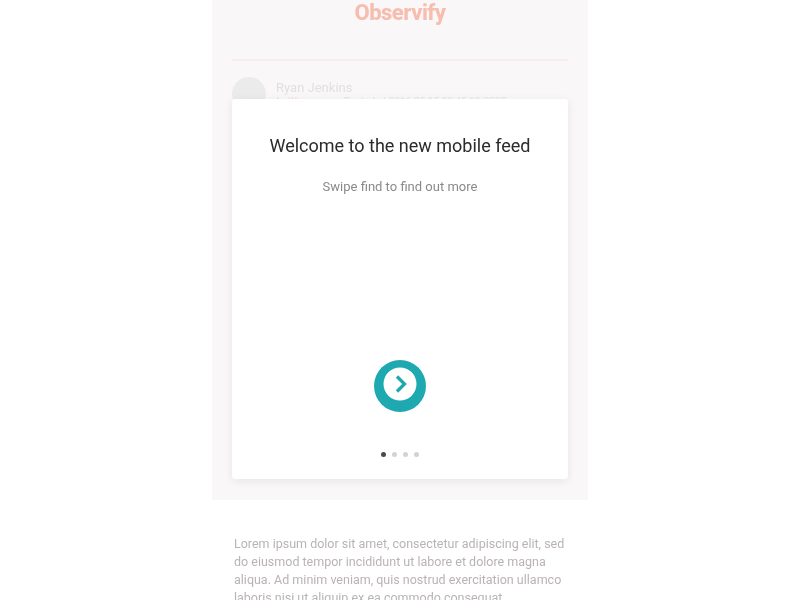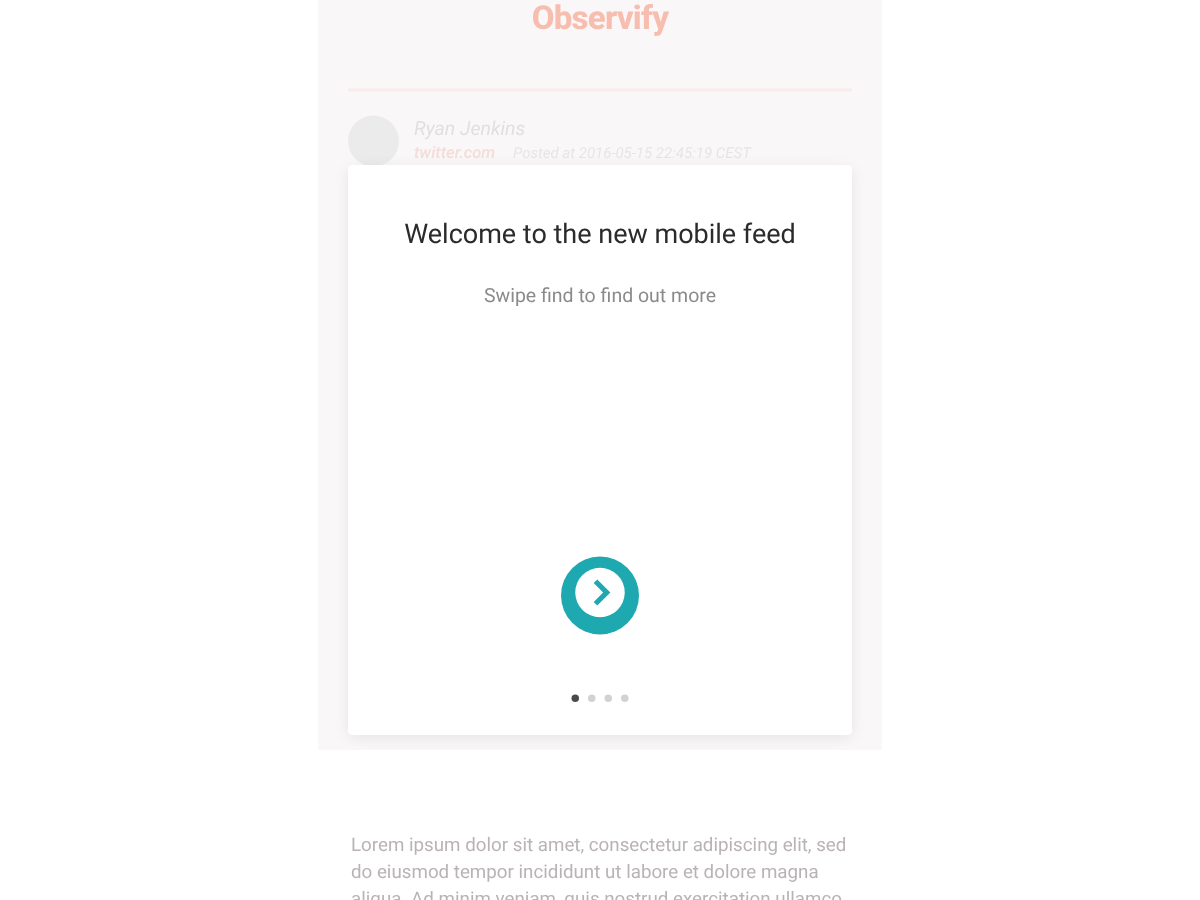--- a/index.html
+++ b/index.html
@@ -34,22 +34,21 @@
   }
   .divider {
     height: 2px;
     background: #f3d4d7;
     margin: 8px 0 16px 0;
   }
   .post-header {
     display: flex;
     align-items: center;
     gap: 10px;
-    margin-bottom: 24px;
-    font-style: italic;
+    margin-bottom: 4px;
   }
   .avatar {
     width: 34px;
     height: 34px;
     border-radius: 50%;
     background: #d6d2d4;
   }
   .post-meta {
     flex: 1;
     line-height: 1.2;
@@ -83,21 +82,21 @@
   
   .overlay {
     position: absolute;
     inset: 0;
     background: rgba(255,255,255,0.55);
   }
   .modal {
     position: absolute;
     left: 20px;
     right: 20px;
-    top: 110px;
+    top: 99px;
     background: #ffffff;
     border-radius: 3px;
     box-shadow: 0 2px 10px rgba(0,0,0,0.08);
     padding: 36px 28px 22px 28px;
     text-align: center;
     min-height: 380px;
     display: flex;
     flex-direction: column;
   }
   .modal-title {

